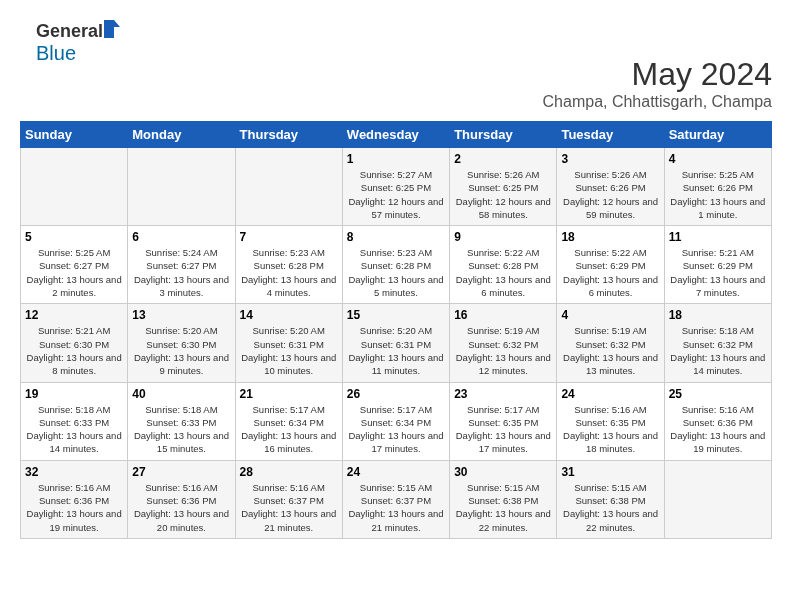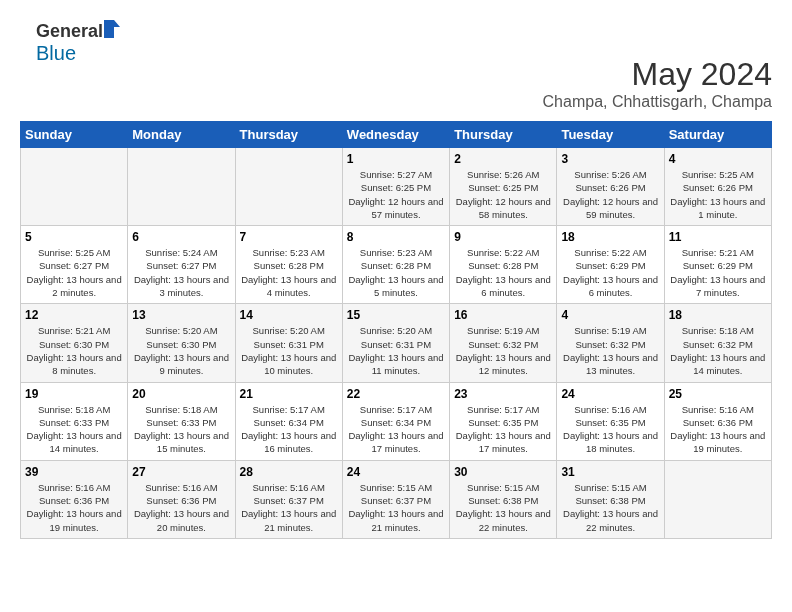--- a/index.html
+++ b/index.html
@@ -198,47 +198,47 @@
           <div class="day-num">18</div>
           <div class="day-info">Sunrise: 5:18 AM<br>Sunset: 6:32 PM<br>Daylight: 13 hours and 14 minutes.</div>
         </td>
       </tr>
       <tr>
         <td>
           <div class="day-num">19</div>
           <div class="day-info">Sunrise: 5:18 AM<br>Sunset: 6:33 PM<br>Daylight: 13 hours and 14 minutes.</div>
         </td>
         <td>
-          <div class="day-num">20</div>
+          <div class="day-num">40</div>
           <div class="day-info">Sunrise: 5:18 AM<br>Sunset: 6:33 PM<br>Daylight: 13 hours and 15 minutes.</div>
         </td>
         <td>
           <div class="day-num">21</div>
           <div class="day-info">Sunrise: 5:17 AM<br>Sunset: 6:34 PM<br>Daylight: 13 hours and 16 minutes.</div>
         </td>
         <td>
-          <div class="day-num">22</div>
+          <div class="day-num">26</div>
           <div class="day-info">Sunrise: 5:17 AM<br>Sunset: 6:34 PM<br>Daylight: 13 hours and 17 minutes.</div>
         </td>
         <td>
           <div class="day-num">23</div>
           <div class="day-info">Sunrise: 5:17 AM<br>Sunset: 6:35 PM<br>Daylight: 13 hours and 17 minutes.</div>
         </td>
         <td>
           <div class="day-num">24</div>
           <div class="day-info">Sunrise: 5:16 AM<br>Sunset: 6:35 PM<br>Daylight: 13 hours and 18 minutes.</div>
         </td>
         <td>
           <div class="day-num">25</div>
           <div class="day-info">Sunrise: 5:16 AM<br>Sunset: 6:36 PM<br>Daylight: 13 hours and 19 minutes.</div>
         </td>
       </tr>
       <tr>
         <td>
-          <div class="day-num">39</div>
+          <div class="day-num">32</div>
           <div class="day-info">Sunrise: 5:16 AM<br>Sunset: 6:36 PM<br>Daylight: 13 hours and 19 minutes.</div>
         </td>
         <td>
           <div class="day-num">27</div>
           <div class="day-info">Sunrise: 5:16 AM<br>Sunset: 6:36 PM<br>Daylight: 13 hours and 20 minutes.</div>
         </td>
         <td>
           <div class="day-num">28</div>
           <div class="day-info">Sunrise: 5:16 AM<br>Sunset: 6:37 PM<br>Daylight: 13 hours and 21 minutes.</div>
         </td>

